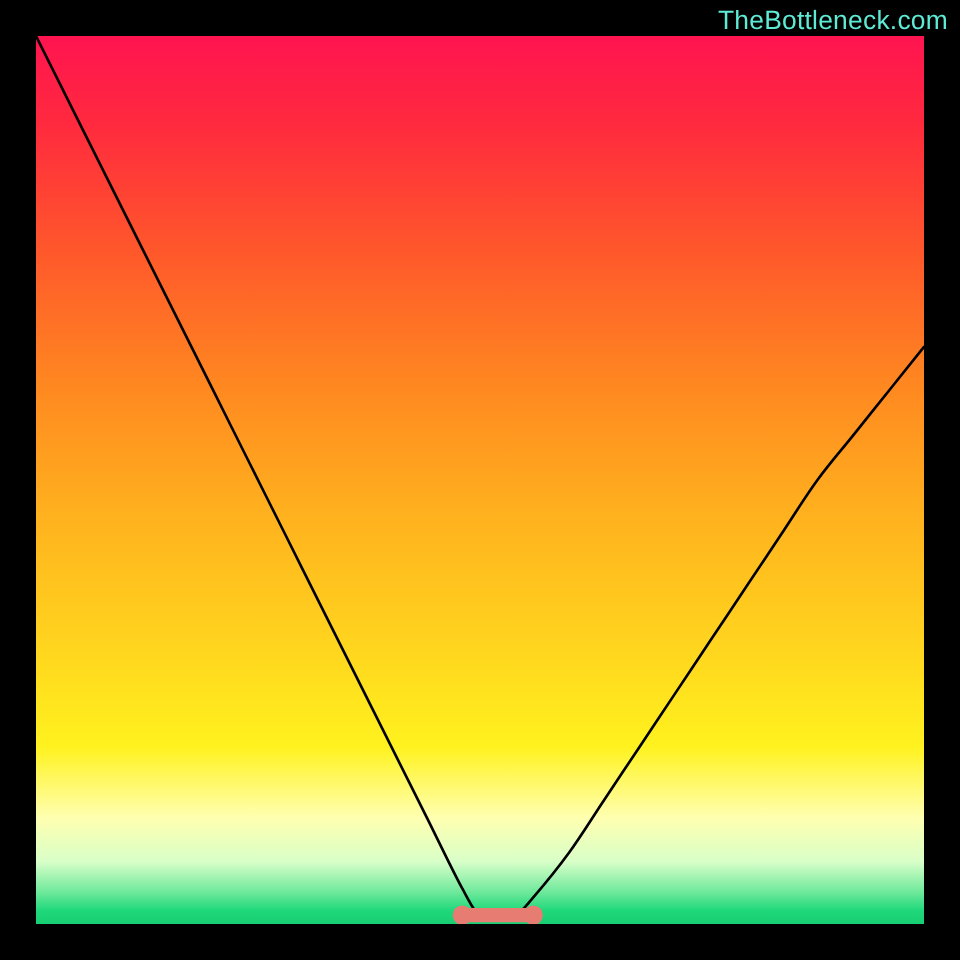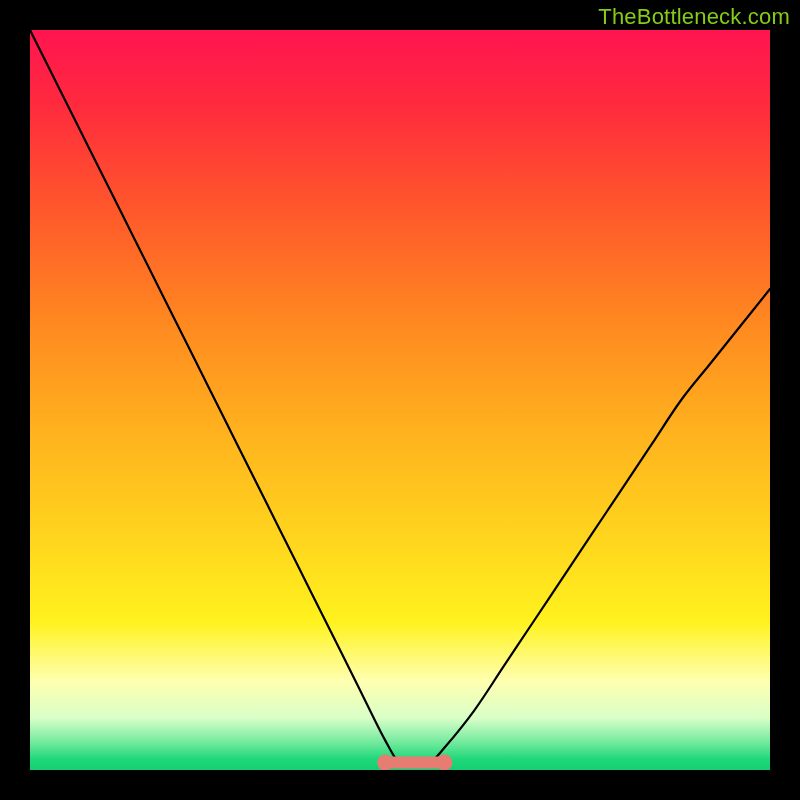--- a/index.html
+++ b/index.html
@@ -25,21 +25,21 @@
     width: 740px;
     height: 740px;
     overflow: hidden;
   }
   .watermark {
     position: absolute;
     top: 4px;
     right: 10px;
     font-family: Arial, Helvetica, sans-serif;
     font-size: 22px;
-    color: #84cc16;
+    color: #5eead4;
     letter-spacing: 0.2px;
   }
   svg.curve {
     position: absolute;
     left: 0;
     top: 0;
     width: 740px;
     height: 740px;
   }
 </style>

